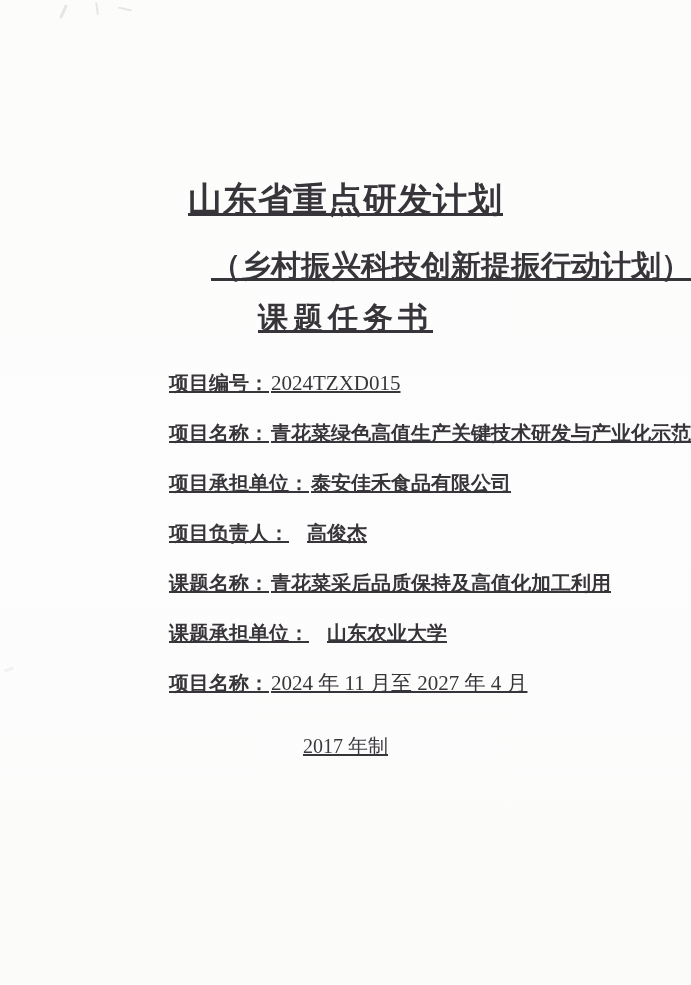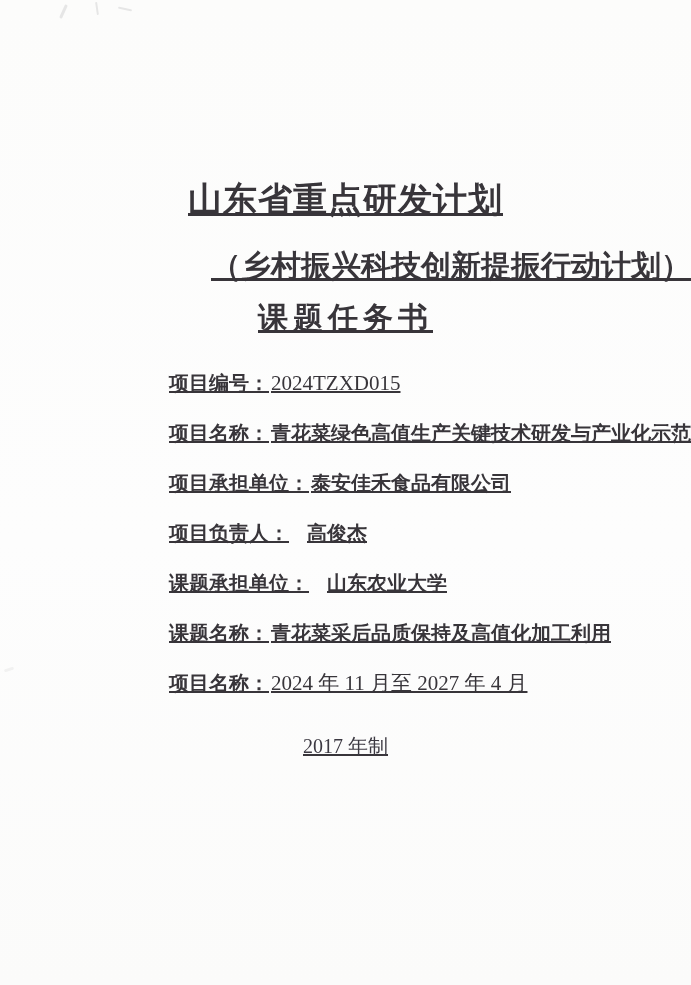--- a/index.html
+++ b/index.html
@@ -118,26 +118,26 @@
     </div>
 
     <div class="field-row">
       <span class="field-label">项目承担单位：</span><span class="field-value">泰安佳禾食品有限公司</span>
     </div>
 
     <div class="field-row gap-wide">
       <span class="field-label">项目负责人：</span><span class="field-value">高俊杰</span>
     </div>
 
+    <div class="field-row">
+      <span class="field-label">课题名称：</span><span class="field-value">青花菜采后品质保持及高值化加工利用</span>
+    </div>
+
     <div class="field-row gap-wide">
       <span class="field-label">课题承担单位：</span><span class="field-value">山东农业大学</span>
-    </div>
-
-    <div class="field-row">
-      <span class="field-label">课题名称：</span><span class="field-value">青花菜采后品质保持及高值化加工利用</span>
     </div>
 
 
     <div class="field-row">
       <span class="field-label">项目名称：</span><span class="field-value v-serif">2024 年 11 月至 2027 年 4 月</span>
     </div>
 
   </div>
 
   <div class="footer">2017 年制</div>

